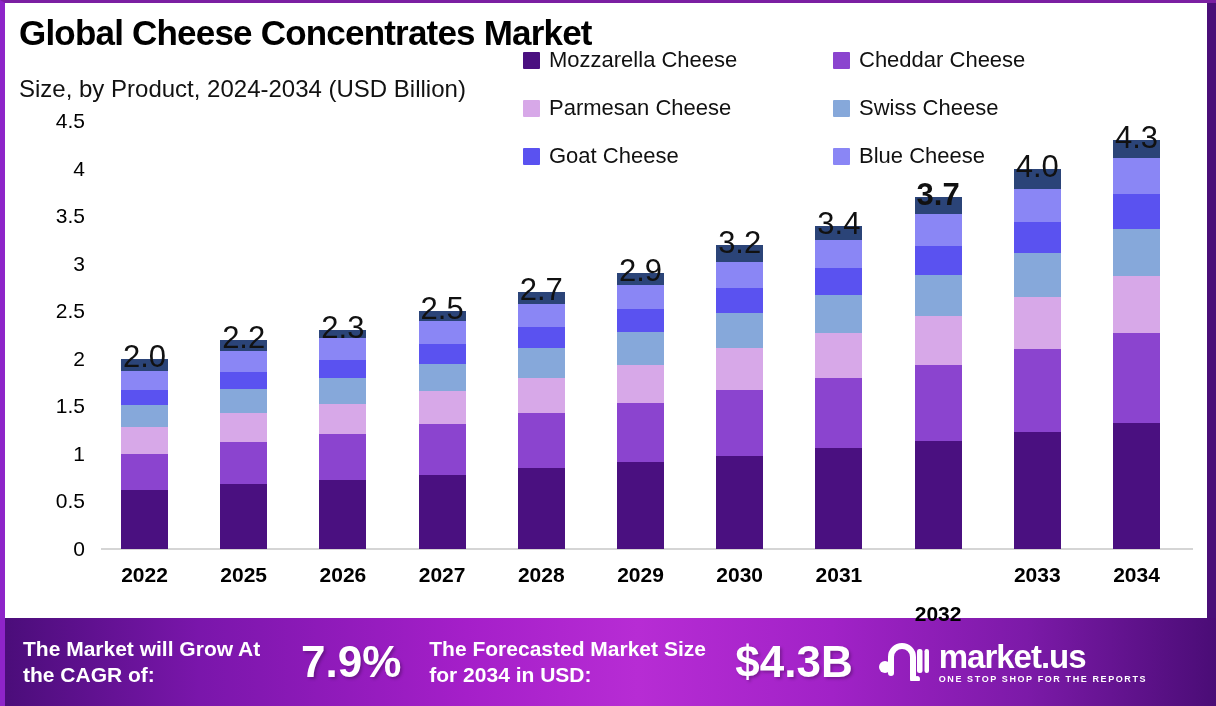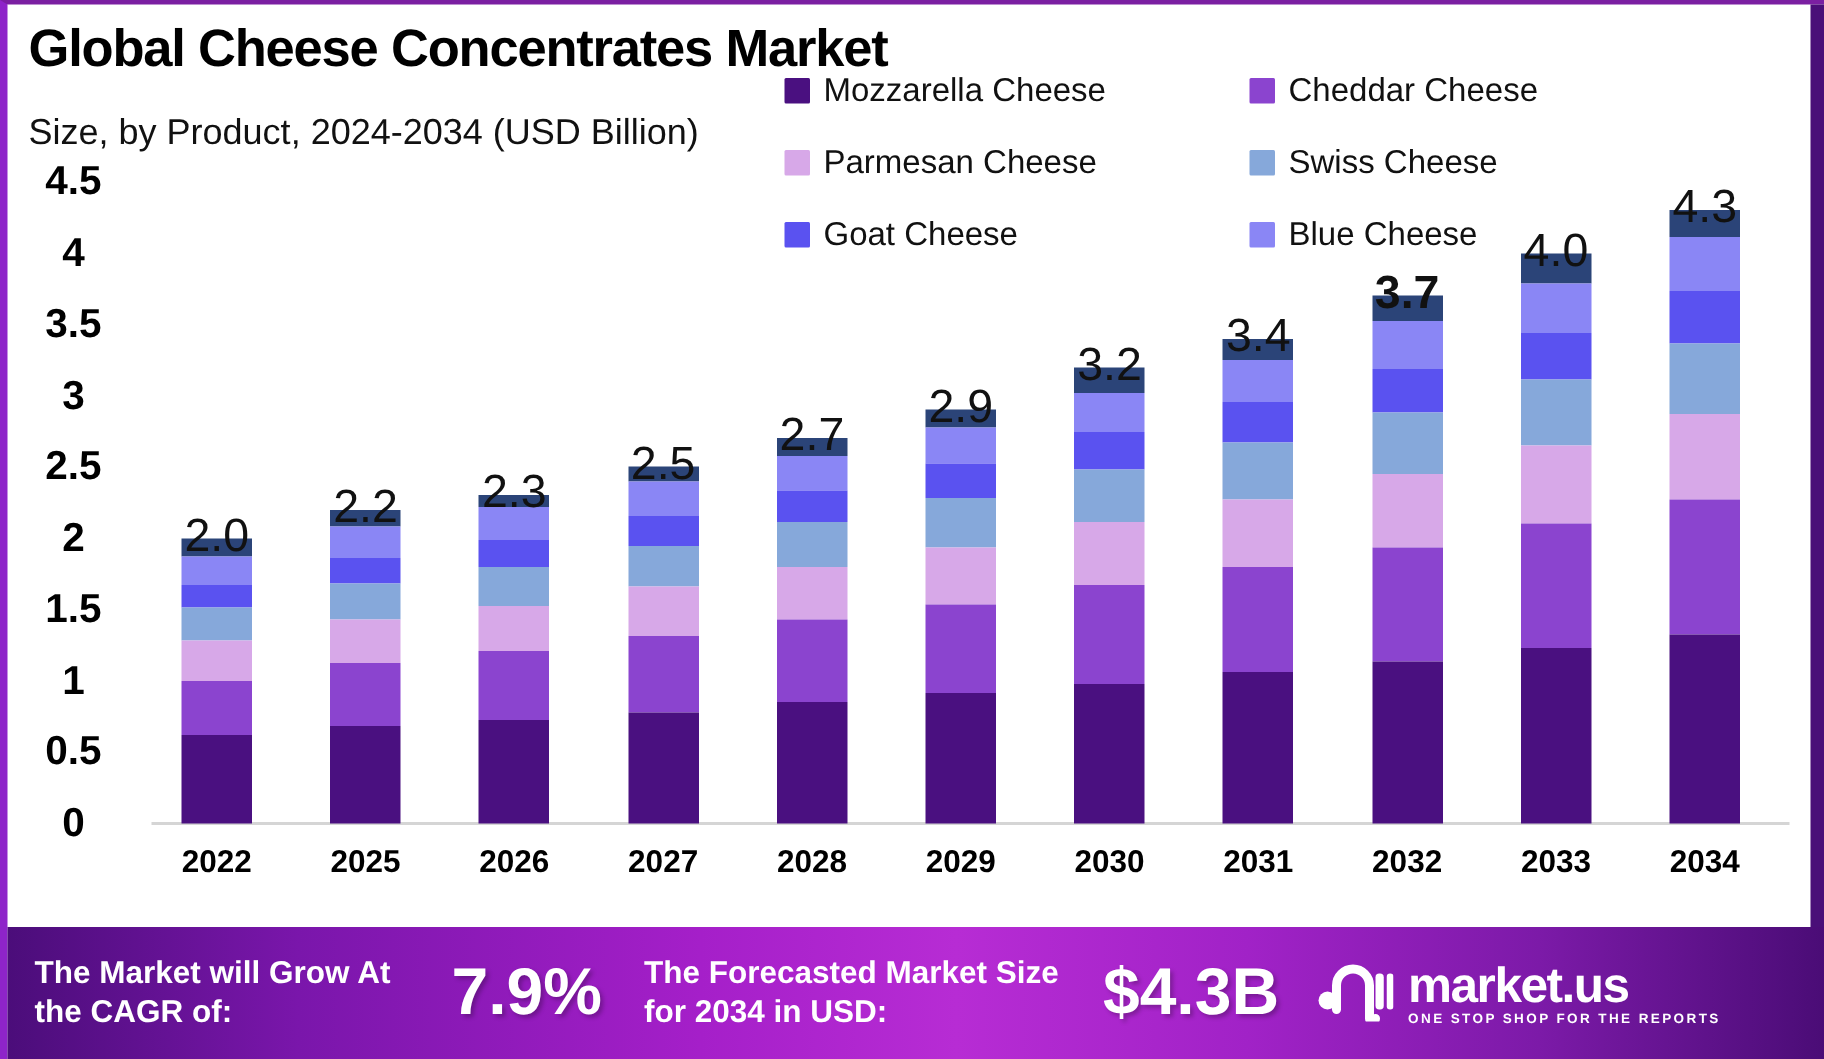--- a/index.html
+++ b/index.html
@@ -45,23 +45,23 @@
   #plot{
     position:absolute;left:96px;top:118px;
     width:1092px;height:428px;
   }
   #baseline{
     position:absolute;left:96px;top:545px;width:1092px;height:2px;
     background:#d5d5d5;
   }
   .ytick{
     position:absolute;right:0;
-    font-size:27px;font-weight:bold;color:#000;
+    font-size:21px;font-weight:normal;color:#000;
     transform:translateY(-50%);
-    text-align:center;
+    text-align:right;
   }
   #yaxis{position:absolute;left:0;top:118px;width:80px;height:428px;}
   .bar{
     position:absolute;bottom:0;width:47px;
     display:flex;flex-direction:column-reverse;
   }
   .seg{width:100%;}
   .bar-label{
     position:absolute;
     width:70px;text-align:center;
@@ -288,18 +288,18 @@
     <div class="xtick" style="left: 402.1px;">2027</div>
     <div class="bar-label" style="left: 501.3px; top: 255.2px;">2.7</div>
     <div class="xtick" style="left: 501.3px;">2028</div>
     <div class="bar-label" style="left: 600.5px; top: 236.178px;">2.9</div>
     <div class="xtick" style="left: 600.5px;">2029</div>
     <div class="bar-label" style="left: 699.7px; top: 207.644px;">3.2</div>
     <div class="xtick" style="left: 699.7px;">2030</div>
     <div class="bar-label" style="left: 798.9px; top: 188.622px;">3.4</div>
     <div class="xtick" style="left: 798.9px;">2031</div>
     <div class="bar-label" style="left: 898.1px; top: 160.089px; font-weight: bold;">3.7</div>
-    <div class="xtick" style="left: 898.1px;">2032</div>
+    <div class="xtick" style="left: 898.1px; margin-top: 39px;">2032</div>
     <div class="bar-label" style="left: 997.3px; top: 131.556px;">4.0</div>
     <div class="xtick" style="left: 997.3px;">2033</div>
     <div class="bar-label" style="left: 1096.5px; top: 103.022px;">4.3</div>
     <div class="xtick" style="left: 1096.5px;">2034</div>
   </div>
 
 </body></html>

